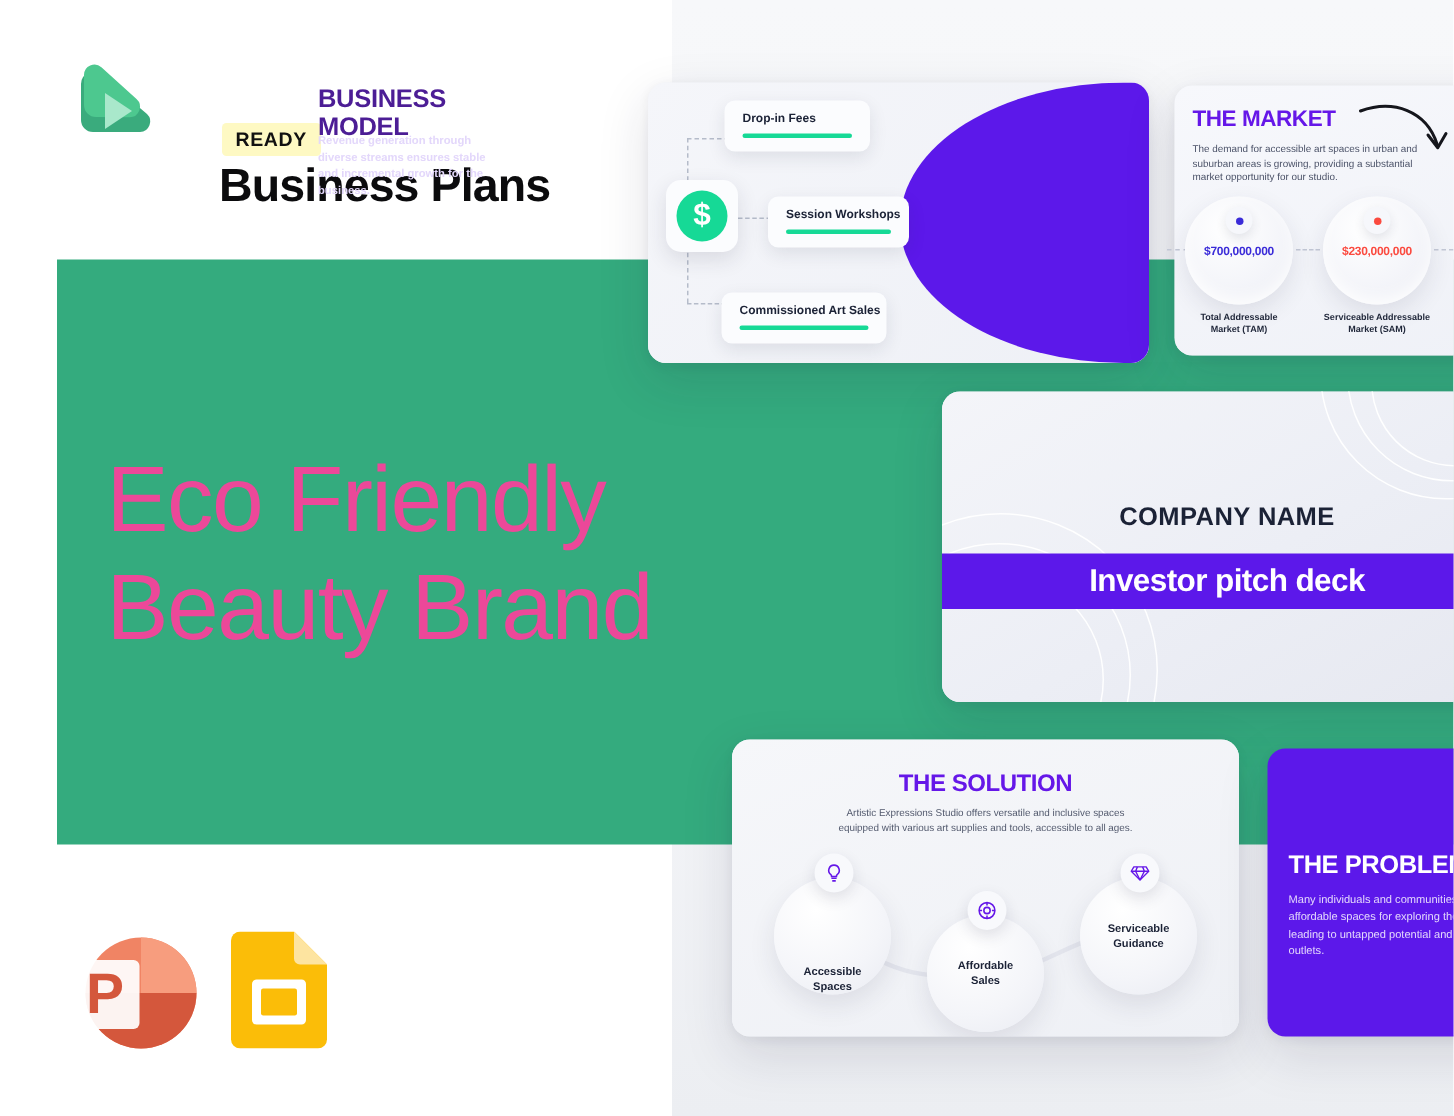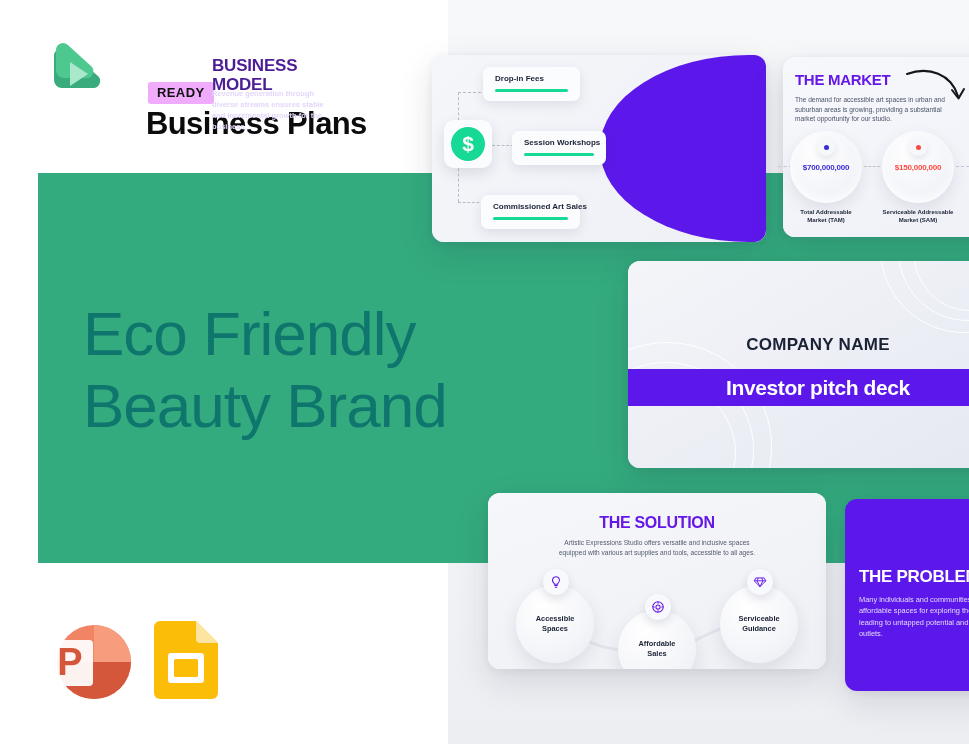--- a/index.html
+++ b/index.html
@@ -23,35 +23,35 @@
   .green-panel-right {
     position: absolute; left: 438px; top: 173px; width: 531px; height: 390px;
     background: #34ab7e;
   }
 
   
   .logo-wrap { position: absolute; left: 40px; top: 34px; width: 320px; height: 80px; }
   .logo-mark { position: absolute; left: 0; top: 2px; width: 72px; height: 72px; }
   .ready-badge {
     position: absolute; left: 108px; top: 48px;
-    background: #f0abfc; color: #111; font-size: 13px; font-weight: 700;
+    background: #fef9c3; color: #111; font-size: 13px; font-weight: 700;
     letter-spacing: .4px; padding: 3px 9px 4px; border-radius: 3px;
     font-family: "Liberation Sans", sans-serif;
   }
   .brand-name {
     position: absolute; left: 106px; top: 72px;
     font-size: 31px; font-weight: 700; color: #0b0b0d; letter-spacing: -.6px;
     white-space: nowrap;
   }
 
   
   .hero-title {
     position: absolute; left: 71px; top: 298px;
-    color: #0f766e; font-size: 62px; line-height: 72px; font-weight: 400;
-    letter-spacing: -1px; white-space: pre-line; margin-left: 12px;
+    color: #ec4899; font-size: 62px; line-height: 72px; font-weight: 400;
+    letter-spacing: -1px; white-space: pre-line;
   }
 
   
   .formats { position: absolute; left: 42px; top: 618px; height: 84px; display: flex; align-items: center; gap: 20px; }
   .pptx-icon { position: relative; width: 92px; height: 84px; }
   .slides-icon { position: relative; width: 64px; height: 78px; }
   .format-label { font-size: 29px; font-weight: 700; color: #0b0b0d; letter-spacing: -.5px; margin-left: 6px; }
 
   
   .slide {
@@ -74,21 +74,21 @@
     color: #e3d7fb; font-size: 7.5px; line-height: 11px; font-weight: bold; }
   .bm-node {
     position: absolute; background:#fbfcfe; border-radius: 7px;
     box-shadow: 0 4px 12px rgba(30,35,60,.10);
     padding: 7px 12px 9px;
   }
   .bm-node .t { font-size: 8px; font-weight: 700; color:#1b2236; white-space: nowrap; }
   .bm-node .bar { margin-top: 6px; height: 2.5px; background:#16d996; border-radius: 2px; }
   .bm-n1 { left: 483px; top: 67px; width: 97px; }
   .bm-n2 { left: 512px; top: 131px; width: 94px; }
-  .bm-n3 { left: 481px; top: 195px; width: 99px; }
+  .bm-n3 { left: 481px; top: 195px; width: 110px; }
   .bm-dollar-box {
     position:absolute; left: 444px; top: 120px; width: 48px; height: 48px;
     background:#fbfcfe; border-radius: 10px; box-shadow: 0 5px 14px rgba(30,35,60,.12);
     display:flex; align-items:center; justify-content:center;
   }
   .bm-dollar { width: 34px; height: 34px; border-radius: 50%; background:#16d996;
     display:flex; align-items:center; justify-content:center; color:#fff; font-size: 21px; font-weight: 700; }
   .dash { position: absolute; border-color:#b9bfcd; }
   .dash-v { border-left: 1px dashed #b5bcca; }
   .dash-h { border-top: 1px dashed #b5bcca; }
@@ -116,21 +116,21 @@
   .s-co { left: 628px; top: 261px; width: 380px; height: 207px; }
   .co-bg { position:absolute; inset:0; background: linear-gradient(150deg,#f4f5f9 0%, #eceef5 55%, #e6e8f0 100%); }
   .co-ring { position:absolute; border-radius:50%; border: 1px solid rgba(255,255,255,.95); }
   .co-name { position:absolute; left: 0; right: 0; top: 74px; text-align:center;
     font-size: 17px; font-weight: 800; color:#1b2236; letter-spacing: .3px; }
   .co-band { position:absolute; left: 0; right: 0; top: 108px; height: 37px; background:#5c18ea;
     display:flex; align-items:center; justify-content:center; }
   .co-band span { color:#fff; font-size: 21px; font-weight: 800; letter-spacing:-.4px; }
 
   
-  .s-sol { left: 488px; top: 493px; width: 338px; height: 176px; }
+  .s-sol { left: 488px; top: 493px; width: 338px; height: 198px; }
   .sol-bg { position:absolute; inset:0; background: linear-gradient(160deg,#f6f7fa 0%, #eef0f5 100%); }
   .sol-title { position:absolute; left:0; right:0; top: 21px; text-align:center;
     color:#6517e8; font-size: 16px; font-weight: 800; letter-spacing:-.3px; }
   .sol-desc { position:absolute; left: 70px; width: 198px; top: 45px; text-align:center;
     color:#535a6e; font-size: 6.6px; line-height: 10px; }
   .sol-node { position:absolute; border-radius:50%;
     background: radial-gradient(circle at 36% 28%, #ffffff 0%, #f4f5f9 60%, #e9ebf2 100%);
     box-shadow: 0 7px 18px rgba(35,40,70,.10);
     display:flex; align-items:center; justify-content:center; text-align:center; }
   .sol-node span { font-size: 7.4px; font-weight: 800; color:#1b2236; line-height: 10px; white-space: pre-line; }
@@ -228,21 +228,21 @@
     <div class="mk-dot" style="background:#3a2bd8;"></div>
   </div>
   <div class="mk-val" style="left:790px; width:72px; text-align:center; top:163px; color:#3a2bd8;">$700,000,000</div>
   <div class="mk-cap" style="left:778px; top:208px;">Total Addressable
 Market (TAM)</div>
 
   <div class="mk-circle mk-c2"></div>
   <div class="mk-dot-wrap" style="left:909px; top:138px;">
     <div class="mk-dot" style="background:#fb4a3f;"></div>
   </div>
-  <div class="mk-val" style="left:882px; width:72px; text-align:center; top:163px; color:#fb4a3f;">$150,000,000</div>
+  <div class="mk-val" style="left:882px; width:72px; text-align:center; top:163px; color:#fb4a3f;">$230,000,000</div>
   <div class="mk-cap" style="left:870px; top:208px;">Serviceable Addressable
 Market (SAM)</div>
 
   <div class="slide s-co">
     <div class="co-bg"></div>
     <div class="co-ring" style="right:-40px; top:-96px; width:168px; height:168px;"></div>
     <div class="co-ring" style="right:-30px; top:-80px; width:140px; height:140px;"></div>
     <div class="co-ring" style="right:-18px; top:-62px; width:112px; height:112px;"></div>
     <div class="co-ring" style="left:-66px; bottom:-84px; width:210px; height:210px;"></div>
     <div class="co-ring" style="left:-50px; bottom:-70px; width:176px; height:176px;"></div>
@@ -253,21 +253,21 @@
     </div>
   </div>
 
   <div class="slide s-sol">
     <div class="sol-bg"></div>
     <div class="sol-title">THE SOLUTION</div>
     <div class="sol-desc">Artistic Expressions Studio offers versatile and inclusive spaces equipped with various art supplies and tools, accessible to all ages.</div>
     <svg style="position:absolute;left:62px;top:118px;width:216px;height:48px;" viewBox="0 0 216 48">
       <path d="M6 6 C40 42 72 40 104 40 C140 40 168 10 210 8" stroke="#e3e5ed" stroke-width="3" fill="none"></path>
     </svg>
-    <div class="sol-node" style="left:28px; top:92px; width:78px; height:78px;">
+    <div class="sol-node" style="left:28px; top:92px; width:78px; height:78px;align-items:flex-end;">
       <span>Accessible
 Spaces</span>
     </div>
     <div class="sol-badge" style="left:55px; top:76px;">
       <svg viewBox="0 0 24 24" width="14" height="14" fill="none" stroke="#6517e8" stroke-width="1.8">
         <path d="M9 18h6M10 21h4"></path>
           <path d="M12 3a6 6 0 0 0-3.6 10.8c.5.4.8 1 .8 1.7V16h5.6v-.5c0-.7.3-1.3.8-1.7A6 6 0 0 0 12 3Z"></path>
       </svg>
     </div>
     <div class="sol-node" style="left:130px; top:117px; width:78px; height:78px;">

